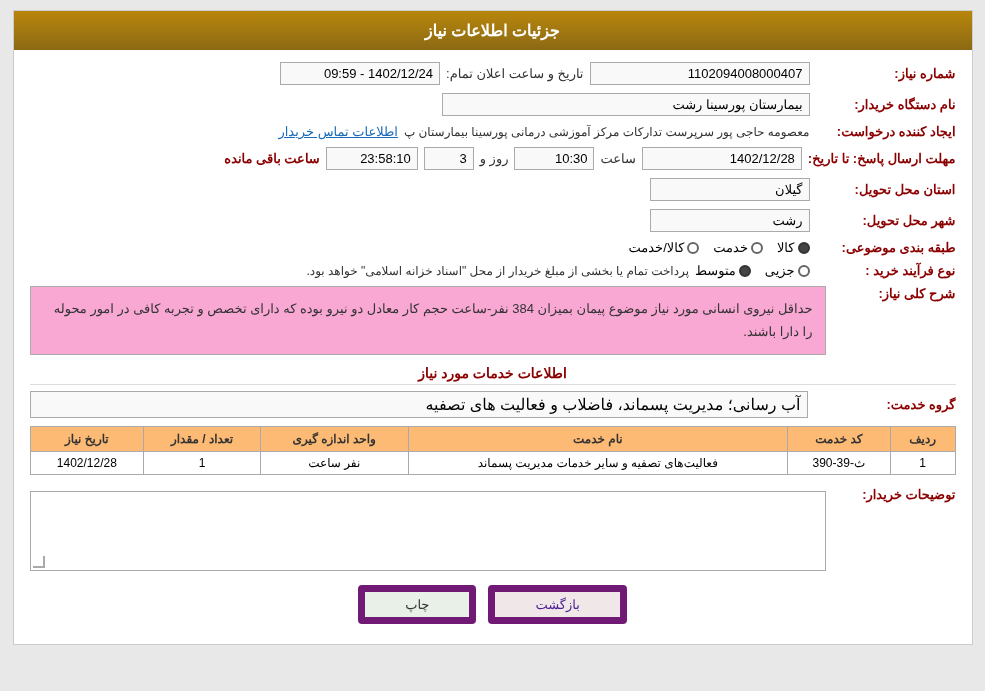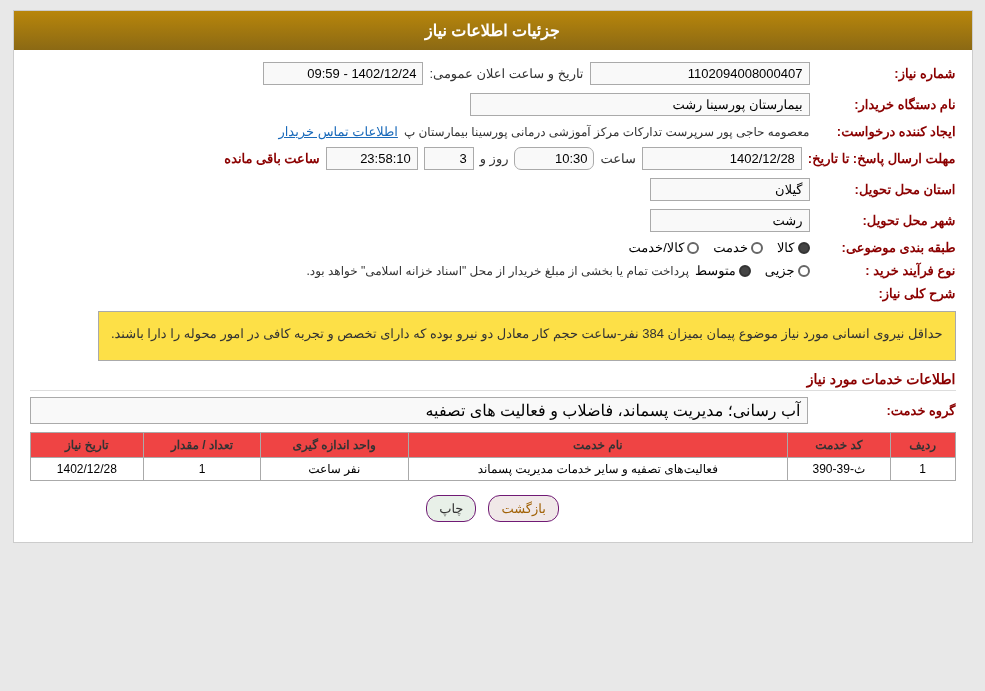--- a/index.html
+++ b/index.html
@@ -43,21 +43,21 @@
     .field-box {
       border: 1px solid #aaa;
       background: #f9f9f9;
       padding: 3px 6px;
       min-height: 22px;
       font-size: 13px;
       direction: rtl;
     }
     .field-wide { width: 220px; }
     .field-mid { width: 160px; }
-    .field-lg { width: 340px; }
+    .field-lg { width: 368px; }
     .field-date { width: 160px; }
     .blue-link {
       color: #1a6aba;
       text-decoration: underline;
       cursor: pointer;
       white-space: nowrap;
     }
     .inline-label {
       color: #333;
       white-space: nowrap;
@@ -88,38 +88,39 @@
       font-size: 12px;
       color: #333;
     }
     .section-title {
       color: #8b0000;
       font-weight: bold;
       font-size: 14px;
       margin: 10px 0 6px 0;
       border-bottom: 1px solid #ddd;
       padding-bottom: 3px;
+      text-align: center;
     }
     .description-box {
       border: 1px solid #aaa;
-      background: #fde047;
+      background: #f9a8d4;
       padding: 10px 12px;
       min-height: 50px;
       font-size: 13px;
       direction: rtl;
       line-height: 1.8;
       color: #333;
     }
     .services-table {
       width: 100%;
       border-collapse: collapse;
       margin-top: 8px;
     }
     .services-table th {
-      background: #ef4444;
+      background: #fdba74;
       border: 1px solid #aaa;
       padding: 5px 8px;
       text-align: center;
       font-size: 12px;
       color: #333;
     }
     .services-table td {
       border: 1px solid #aaa;
       padding: 4px 8px;
       text-align: center;
@@ -156,33 +157,33 @@
       border-right: 2px solid #aaa;
       border-bottom: 2px solid #aaa;
     }
     .buttons-row {
       display: flex;
       justify-content: center;
       gap: 12px;
       margin: 14px 0 8px 0;
     }
     .btn {
-      padding: 5px 12px;
+      padding: 5px 40px;
       font-size: 13px;
       cursor: pointer;
-      border: 1px solid #701a75;
-      border-radius: 12px;
+      border: 7px solid #701a75;
+      border-radius: 4px;
     }
     .btn-print {
       background: #e8f0e8;
       color: #333;
     }
     .btn-back {
       background: #f0e8e8;
-      color: #a16207;
+      color: #4c1d95;
     }
     .content-wrapper {
       position: relative;
     }
     .remain-label {
       color: #8b0000;
       font-weight: bold;
       white-space: nowrap;
     }
   </style>
@@ -190,40 +191,40 @@
 <body>
 
 <div class="page-container">
   <div class="page-header">جزئیات اطلاعات نیاز</div>
 
   <div class="content-area content-wrapper">
 
     <div class="form-row">
       <span class="label">شماره نیاز:</span>
       <div class="field-box field-wide">1102094008000407</div>
-      <span class="inline-label">تاریخ و ساعت اعلان عمومی:</span>
+      <span class="inline-label">تاریخ و ساعت اعلان تمام:</span>
       <div class="field-box field-mid">1402/12/24 - 09:59</div>
     </div>
 
     <div class="form-row">
       <span class="label">نام دستگاه خریدار:</span>
       <div class="field-box field-lg">بیمارستان پورسینا رشت</div>
     </div>
 
     <div class="form-row">
       <span class="label">ایجاد کننده درخواست:</span>
       <span style="font-size:12px; color:#333;">معصومه حاجی پور سرپرست تدارکات مرکز آموزشی درمانی پورسینا بیمارستان پ</span>
       <span class="blue-link">اطلاعات تماس خریدار</span>
     </div>
 
     <div class="form-row">
       <span class="label">مهلت ارسال پاسخ: تا تاریخ:</span>
       <div class="field-box field-date">1402/12/28</div>
       <span class="inline-label">ساعت</span>
-      <div class="field-box" style="width:80px;border-radius:7px;">10:30</div>
+      <div class="field-box" style="width:80px;">10:30</div>
       <span class="inline-label">روز و</span>
       <div class="field-box" style="width:50px;">3</div>
       <div class="field-box" style="width:92px;">23:58:10</div>
       <span class="remain-label">ساعت باقی مانده</span>
     </div>
 
     <div class="form-row">
       <span class="label">استان محل تحویل:</span>
       <div class="field-box field-mid">گیلان</div>
     </div>
@@ -259,21 +260,21 @@
           <span>جزیی</span>
         </div>
         <div class="radio-item">
           <span class="radio-dot selected"></span>
           <span>متوسط</span>
         </div>
       </div>
       <span class="process-note">پرداخت تمام یا بخشی از مبلغ خریدار از محل "اسناد خزانه اسلامی" خواهد بود.</span>
     </div>
 
-    <div style="display:flex; gap:10px; align-items:flex-start;flex-direction:column;">
+    <div style="display:flex; gap:10px; align-items:flex-start;">
       <span class="label" style="min-width:120px;">شرح کلی نیاز:</span>
       <div class="description-box" style="flex:1;">حداقل نیروی انسانی مورد نیاز  موضوع پیمان بمیزان 384  نفر-ساعت حجم کار معادل دو  نیرو بوده که دارای تخصص و تجربه کافی در امور محوله را دارا باشند.</div>
     </div>
 
     <div class="section-title">اطلاعات خدمات مورد نیاز</div>
 
     <div class="group-row">
       <span class="label">گروه خدمت:</span>
       <div class="group-field">آب رسانی؛ مدیریت پسماند، فاضلاب و فعالیت های تصفیه</div>
     </div>
@@ -294,20 +295,26 @@
         <td>1</td>
         <td>ث-39-390</td>
         <td>فعالیت‌های تصفیه و سایر خدمات مدیریت پسماند</td>
         <td>نفر ساعت</td>
         <td>1</td>
         <td>1402/12/28</td>
       </tr>
         </tbody>
     </table>
 
+    <div style="display:flex; gap:10px; align-items:flex-start; margin-top:12px;">
+      <span class="label" style="min-width:120px;">توضیحات خریدار:</span>
+      <div class="buyer-notes-box" style="flex:1;">
+        <div class="buyer-notes-corner"></div>
+      </div>
+    </div>
 
     <div class="buttons-row">
       <button class="btn btn-back">بازگشت</button>
       <button class="btn btn-print">چاپ</button>
     </div>
 
   </div>
 </div>
 
 </body></html>

